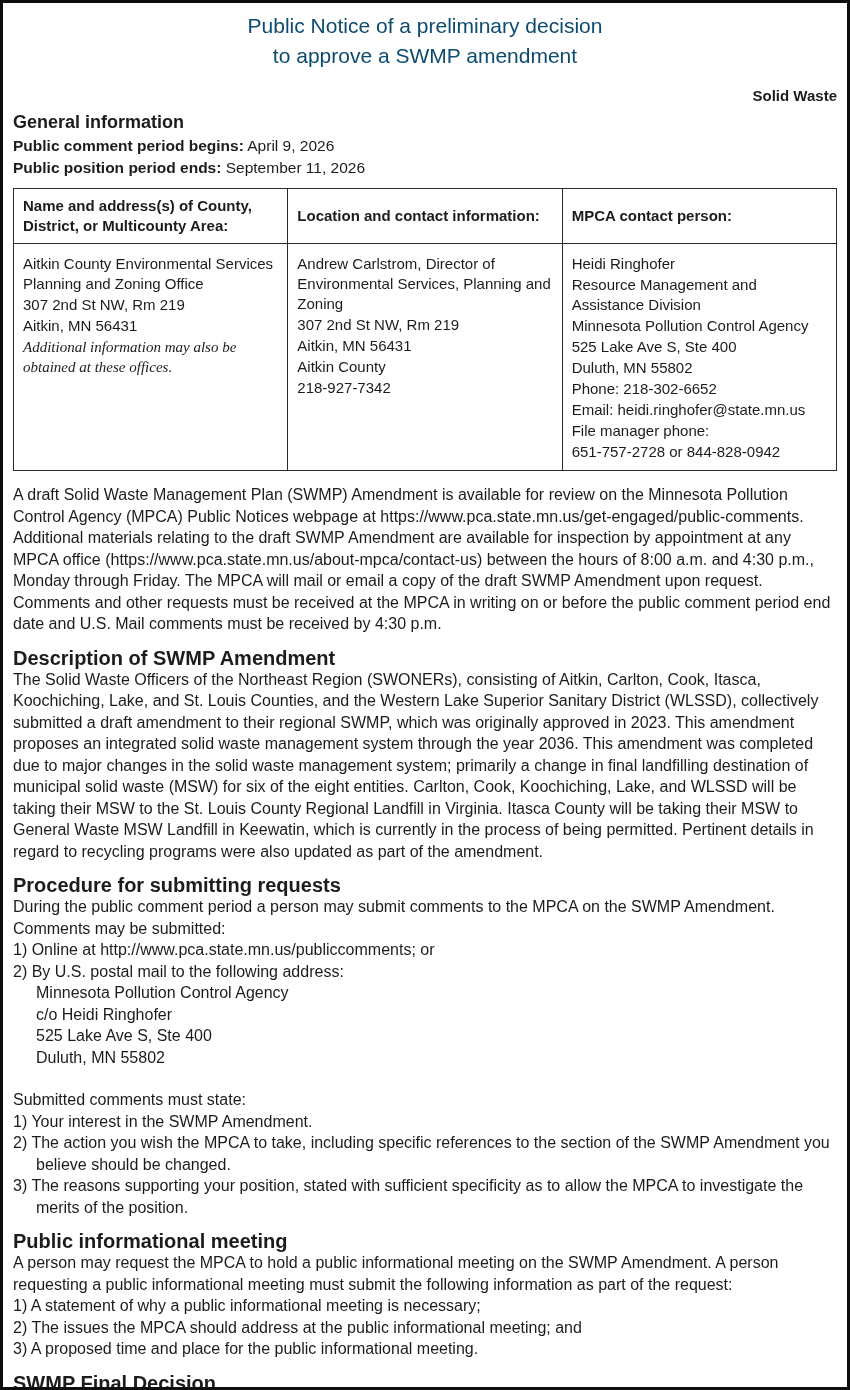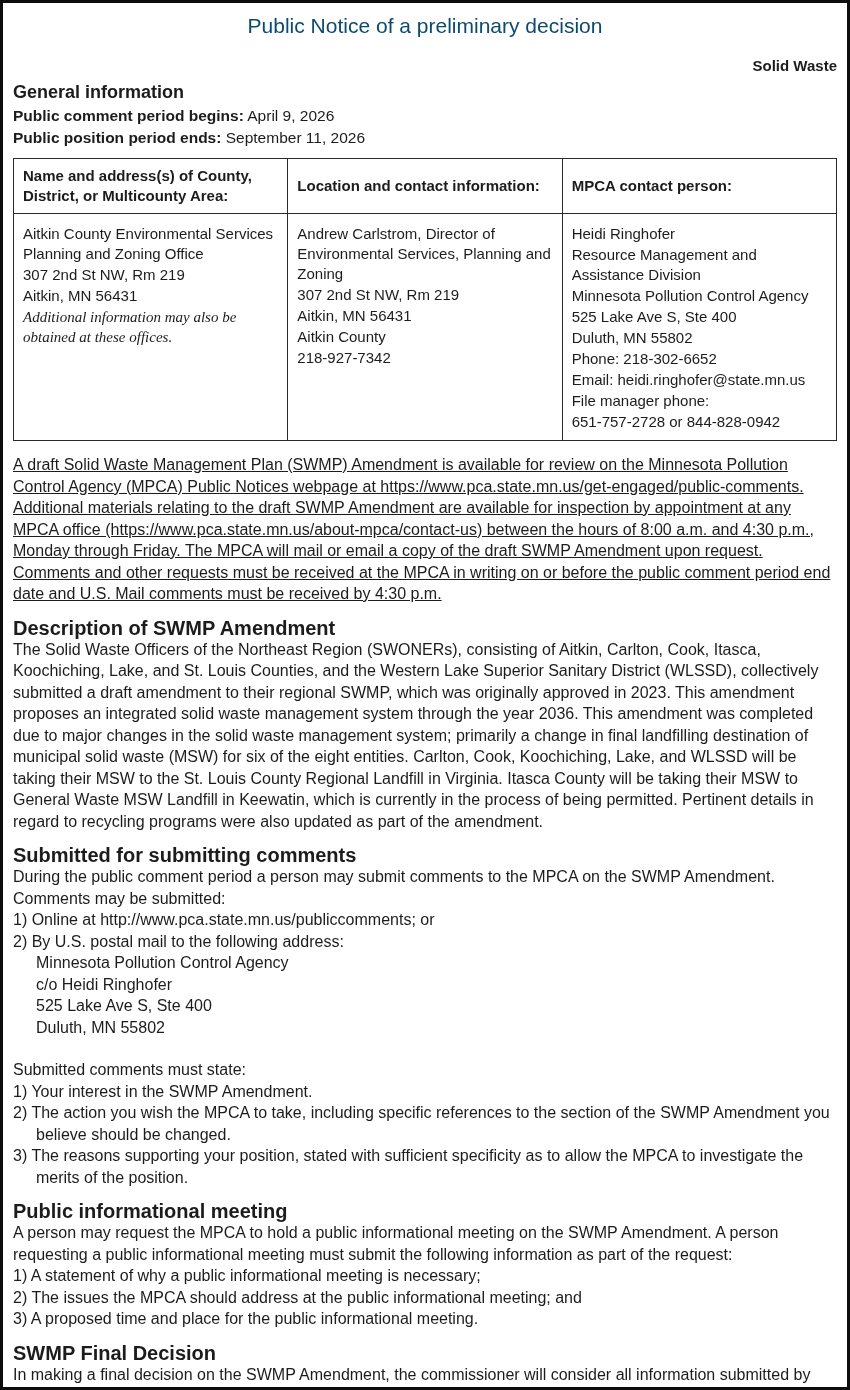--- a/index.html
+++ b/index.html
@@ -55,21 +55,20 @@
   table.info th { font-weight: bold; height: 32px; vertical-align: middle; }
   table.info td { height: 172px; padding-top: 10px; }
   .cell-line { margin: 0 0 1px 0; }
   .italic { font-style: italic; font-family: Liberation Serif, serif; }
 
   .para {
     font-size: 16px;
     line-height: 21.5px;
     margin-top: 13px;
     text-align: left;
-    text-decoration: underline;
   }
   .sec-head {
     font-size: 20px;
     font-weight: bold;
     margin-top: 13px;
     line-height: 21px;
   }
   .sec-body { font-size: 16px; line-height: 21.5px; }
   .num-item {
     font-size: 16px;
@@ -84,20 +83,21 @@
   }
   .gap { height: 21px; }
 </style>
 </head>
 <body>
 
 <div class="page">
 
   <div class="title">
     <div>Public Notice of a preliminary decision</div>
+    <div>to approve a SWMP amendment</div>
   </div>
 
   <div class="corner-label">Solid Waste</div>
 
   <div class="h1">General information</div>
 
   <div class="kv">
     <span class="lbl">Public comment period begins:</span>
     <span>April 9, 2026</span>
   </div>
@@ -140,21 +140,21 @@
       </td>
     </tr>
   </tbody>
     </table>
 
   <div class="para">A draft Solid Waste Management Plan (SWMP) Amendment is available for review on the Minnesota Pollution Control Agency (MPCA) Public Notices webpage at https://www.pca.state.mn.us/get-engaged/public-comments. Additional materials relating to the draft SWMP Amendment are available for inspection by appointment at any MPCA office (https://www.pca.state.mn.us/about-mpca/contact-us) between the hours of 8:00 a.m. and 4:30 p.m., Monday through Friday. The MPCA will mail or email a copy of the draft SWMP Amendment upon request. Comments and other requests must be received at the MPCA in writing on or before the public comment period end date and U.S. Mail comments must be received by 4:30 p.m.</div>
 
   <div class="sec-head">Description of SWMP Amendment</div>
   <div class="sec-body">The Solid Waste Officers of the Northeast Region (SWONERs), consisting of Aitkin, Carlton, Cook, Itasca, Koochiching, Lake, and St. Louis Counties, and the Western Lake Superior Sanitary District (WLSSD), collectively submitted a draft amendment to their regional SWMP, which was originally approved in 2023. This amendment proposes an integrated solid waste management system through the year 2036. This amendment was completed due to major changes in the solid waste management system; primarily a change in final landfilling destination of municipal solid waste (MSW) for six of the eight entities. Carlton, Cook, Koochiching, Lake, and WLSSD will be taking their MSW to the St. Louis County Regional Landfill in Virginia. Itasca County will be taking their MSW to General Waste MSW Landfill in Keewatin, which is currently in the process of being permitted. Pertinent details in regard to recycling programs were also updated as part of the amendment.</div>
 
-  <div class="sec-head">Submitted for submitting comments</div>
+  <div class="sec-head">Procedure for submitting requests</div>
   <div class="sec-body">During the public comment period a person may submit comments to the MPCA on the SWMP Amendment. Comments may be submitted:</div>
   <div class="num-item">1) Online at http://www.pca.state.mn.us/publiccomments; or</div>
   <div class="num-item">2) By U.S. postal mail to the following address:</div>
   <div class="indent-line">Minnesota Pollution Control Agency</div>
   <div class="indent-line">c/o Heidi Ringhofer</div>
   <div class="indent-line">525 Lake Ave S, Ste 400</div>
   <div class="indent-line">Duluth, MN 55802</div>
 
   <div class="gap"></div>
 

